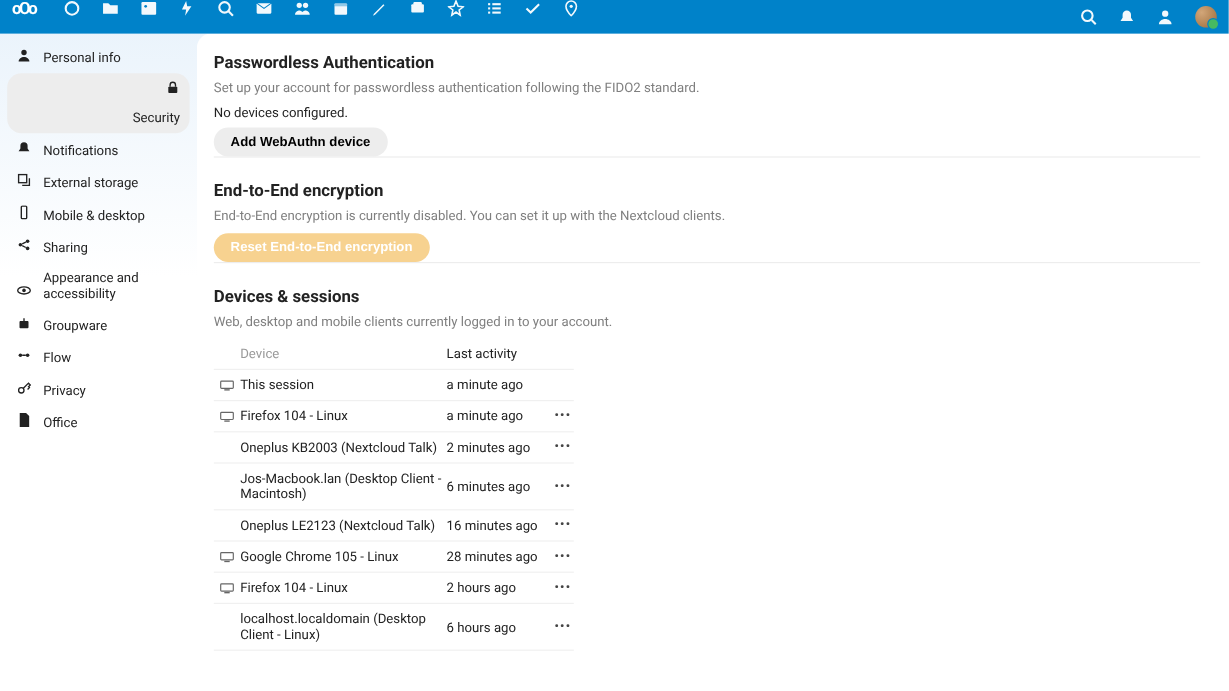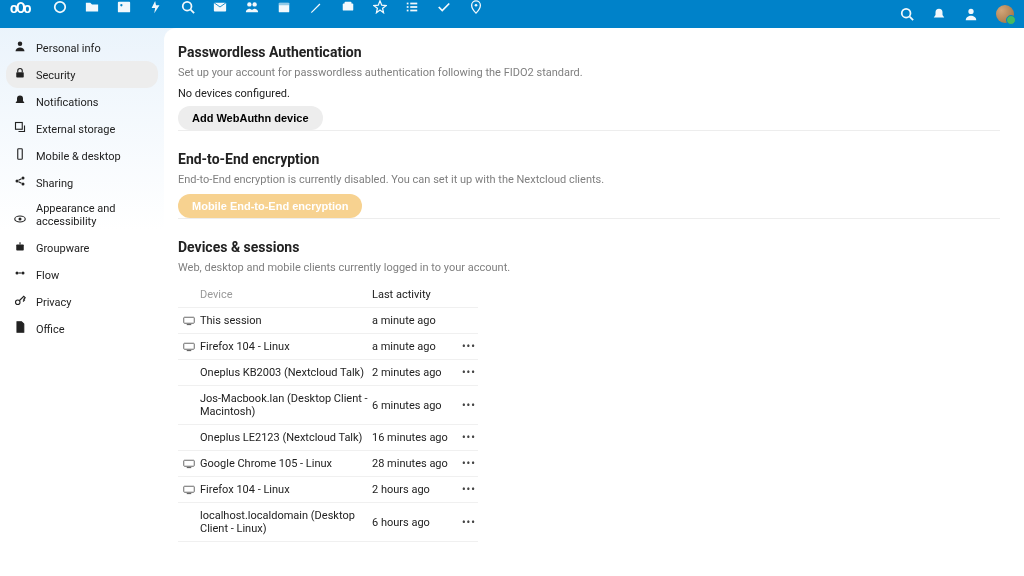--- a/index.html
+++ b/index.html
@@ -45,21 +45,21 @@
     padding: 6px 6px;
   }
   .sidebar-item {
     display:flex; align-items:flex-end; gap:10px;
     padding: 6px 8px;
     border-radius: 12px;
     cursor:pointer;
     color:#222;
     font-size: 11px;
   }
-  .sidebar-item.active { background:#ededed; }
+  .sidebar-item.active { background:#ededed;flex-direction:column; }
   .sidebar-item svg { width:12px; height:12px; fill:#222; flex-shrink:0; }
   .content {
     flex:1;
     background:#fff;
     border-radius: 12px 0 0 0;
     overflow-y: auto;
     padding: 16px 24px 40px 14px;
   }
   .section { border-bottom:1px solid #ededed; margin-bottom:20px; }
   .section:last-child { border-bottom:none; }
@@ -296,21 +296,21 @@
     <div class="section">
       <h2>Passwordless Authentication</h2>
       <div class="desc">Set up your account for passwordless authentication following the FIDO2 standard.</div>
       <div class="note">No devices configured.</div>
       <button class="btn">Add WebAuthn device</button>
     </div>
 
     <div class="section">
       <h2>End-to-End encryption</h2>
       <div class="desc">End-to-End encryption is currently disabled. You can set it up with the Nextcloud clients.</div>
-      <button class="btn btn-warn">Mobile End-to-End encryption</button>
+      <button class="btn btn-warn">Reset End-to-End encryption</button>
     </div>
 
     <div class="section">
       <h2>Devices &amp; sessions</h2>
       <div class="desc">Web, desktop and mobile clients currently logged in to your account.</div>
       <div class="devices-table">
         <div class="header-row">
           <span></span>
           <span>Device</span>
           <span class="activity">Last activity</span>

